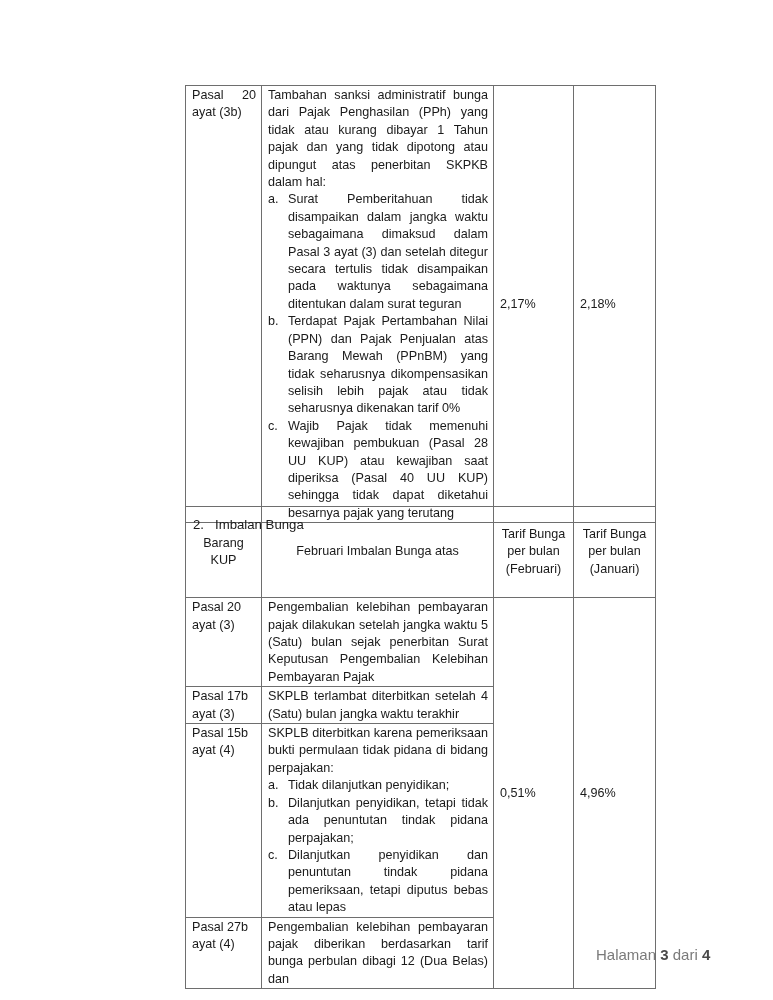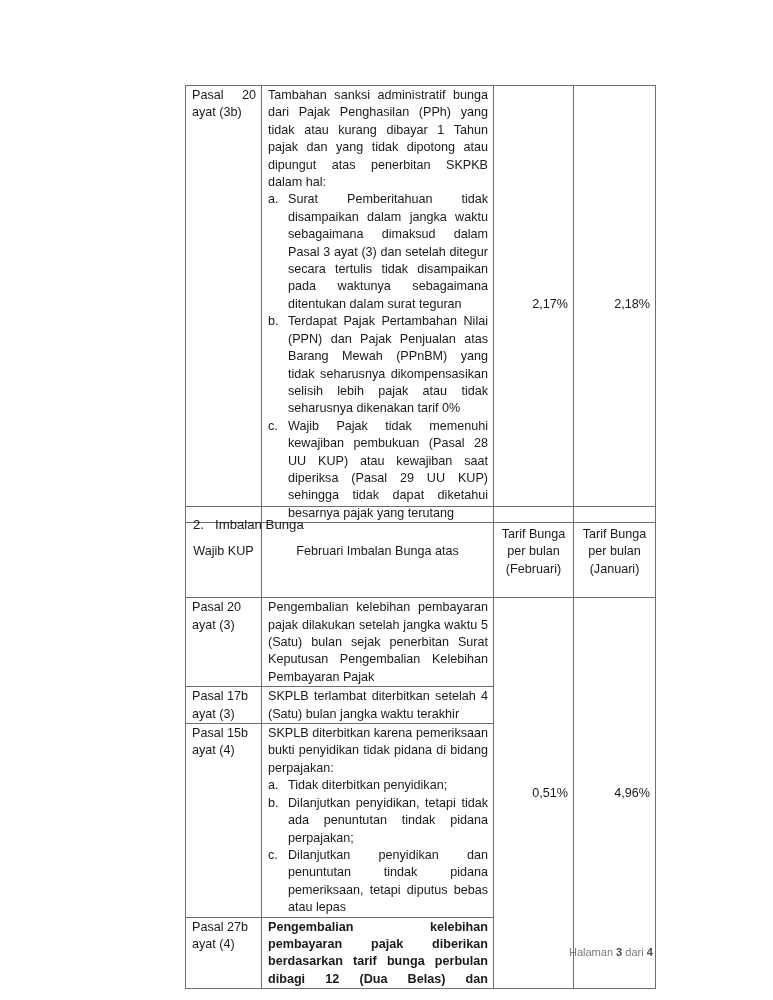--- a/index.html
+++ b/index.html
@@ -4,34 +4,34 @@
 <style>
   html, body { margin: 0; padding: 0; background: #ffffff; }
   body { width: 773px; height: 1000px; position: relative; overflow: hidden;
          font-family: "Liberation Sans", sans-serif; color: #1a1a1a; }
   .page { position: absolute; left: 0; top: 0; width: 773px; height: 793px; }
 
   table { border-collapse: collapse; position: absolute; table-layout: fixed; }
   td, th { border: 1px solid #6e6e6e; vertical-align: top; padding: 1px 5px 0 6px;
            font-size: 12.6px; line-height: 17.4px; }
   .jst { text-align: justify; text-align-last: left; }
-  .ctr { text-align: right; vertical-align: middle; }
+  .ctr { text-align: left; vertical-align: middle; }
   th { font-weight: normal; text-align: center; vertical-align: middle; padding: 19px 3px; }
 
   ol.lst { margin: 0; padding: 0 0 0 20px; list-style: none; }
   ol.lst li { position: relative; text-align: justify; text-align-last: left; }
   ol.lst li .mk { position: absolute; left: -20px; top: 0; }
 
   #t1 { left: 185px; top: 85px; width: 470px; }
   #t2 { left: 185px; top: 506px; width: 470px; }
 
   .section-title { position: absolute; left: 193px; top: 517px; font-size: 13.2px; }
   .section-title .num { display: inline-block; width: 22px; }
 
-  .footer { position: absolute; left: 569px; top: 946px; font-size: 11px; color: #7a7a7a; }
+  .footer { position: absolute; left: 596px; top: 946px; font-size: 15px; color: #7a7a7a; }
   .footer b { color: #4a4a4a; }
 </style>
 </head>
 <body>
 
 <div class="page">
 
   <table id="t1">
     <colgroup>
       <col style="width:76px">
@@ -46,21 +46,21 @@
           <span>Pasal</span>
           <span>20</span>
         </div>
         <div>ayat (3b)</div>
       </td>
       <td>
         <div class="jst">Tambahan sanksi administratif bunga dari Pajak Penghasilan (PPh) yang tidak atau kurang dibayar 1 Tahun pajak dan yang tidak dipotong atau dipungut atas penerbitan SKPKB dalam hal:</div>
         <ol class="lst">
           <li><span class="mk">a.</span><span>Surat Pemberitahuan tidak disampaikan dalam jangka waktu sebagaimana dimaksud dalam Pasal 3 ayat (3) dan setelah ditegur secara tertulis tidak disampaikan pada waktunya sebagaimana ditentukan dalam surat teguran</span></li>
           <li><span class="mk">b.</span><span>Terdapat Pajak Pertambahan Nilai (PPN) dan Pajak Penjualan atas Barang Mewah (PPnBM) yang tidak seharusnya dikompensasikan selisih lebih pajak atau tidak seharusnya dikenakan tarif 0%</span></li>
-          <li><span class="mk">c.</span><span>Wajib Pajak tidak memenuhi kewajiban pembukuan (Pasal 28 UU KUP) atau kewajiban saat diperiksa (Pasal 29 UU KUP) sehingga tidak dapat diketahui besarnya pajak yang terutang</span></li>
+          <li><span class="mk">c.</span><span>Wajib Pajak tidak memenuhi kewajiban pembukuan (Pasal 28 UU KUP) atau kewajiban saat diperiksa (Pasal 40 UU KUP) sehingga tidak dapat diketahui besarnya pajak yang terutang</span></li>
         </ol>
       </td>
       <td class="ctr">2,17%</td>
       <td class="ctr">2,18%</td>
     </tr>
   </tbody>
     </table>
 
   <div class="section-title">
     <span class="num">2.</span><span>Imbalan Bunga</span>
@@ -68,49 +68,49 @@
 
   <table id="t2">
     <colgroup>
       <col style="width:76px">
         <col style="width:232px">
         <col style="width:80px">
         <col style="width:82px">
     </colgroup>
     <tbody>
         <tr style="height:50px;">
-      <th>Wajib KUP</th>
+      <th>Barang KUP</th>
       <th>Februari Imbalan Bunga atas</th>
       <th>Tarif Bunga per bulan (Februari)</th>
       <th>Tarif Bunga per bulan (Januari)</th>
     </tr>
     <tr>
       <td>Pasal 20 ayat (3)</td>
       <td class="jst">Pengembalian kelebihan pembayaran pajak dilakukan setelah jangka waktu 5 (Satu) bulan sejak penerbitan Surat Keputusan Pengembalian Kelebihan Pembayaran Pajak</td>
       <td class="ctr" rowspan="4">0,51%</td>
       <td class="ctr" rowspan="4">4,96%</td>
     </tr>
     <tr>
       <td>Pasal 17b ayat (3)</td>
       <td class="jst">SKPLB terlambat diterbitkan setelah 4 (Satu) bulan jangka waktu terakhir</td>
     </tr>
     <tr>
       <td>Pasal 15b ayat (4)</td>
       <td>
-        <div class="jst">SKPLB diterbitkan karena pemeriksaan bukti penyidikan tidak pidana di bidang perpajakan:</div>
+        <div class="jst">SKPLB diterbitkan karena pemeriksaan bukti permulaan tidak pidana di bidang perpajakan:</div>
         <ol class="lst">
-          <li><span class="mk">a.</span><span>Tidak diterbitkan penyidikan;</span></li>
+          <li><span class="mk">a.</span><span>Tidak dilanjutkan penyidikan;</span></li>
           <li><span class="mk">b.</span><span>Dilanjutkan penyidikan, tetapi tidak ada penuntutan tindak pidana perpajakan;</span></li>
           <li><span class="mk">c.</span><span>Dilanjutkan penyidikan dan penuntutan tindak pidana pemeriksaan, tetapi diputus bebas atau lepas</span></li>
         </ol>
       </td>
     </tr>
     <tr>
       <td>Pasal 27b ayat (4)</td>
-      <td class="jst" style="text-align-last: justify; font-weight: bold;">Pengembalian kelebihan pembayaran pajak diberikan berdasarkan tarif bunga perbulan dibagi 12 (Dua Belas) dan</td>
+      <td class="jst" style="text-align-last: justify;">Pengembalian kelebihan pembayaran pajak diberikan berdasarkan tarif bunga perbulan dibagi 12 (Dua Belas) dan</td>
     </tr>
   </tbody>
     </table>
 
   <div class="footer">
     <span>Halaman</span>
     <b>3</b>
     <span>dari</span>
     <b>4</b>
   </div>

